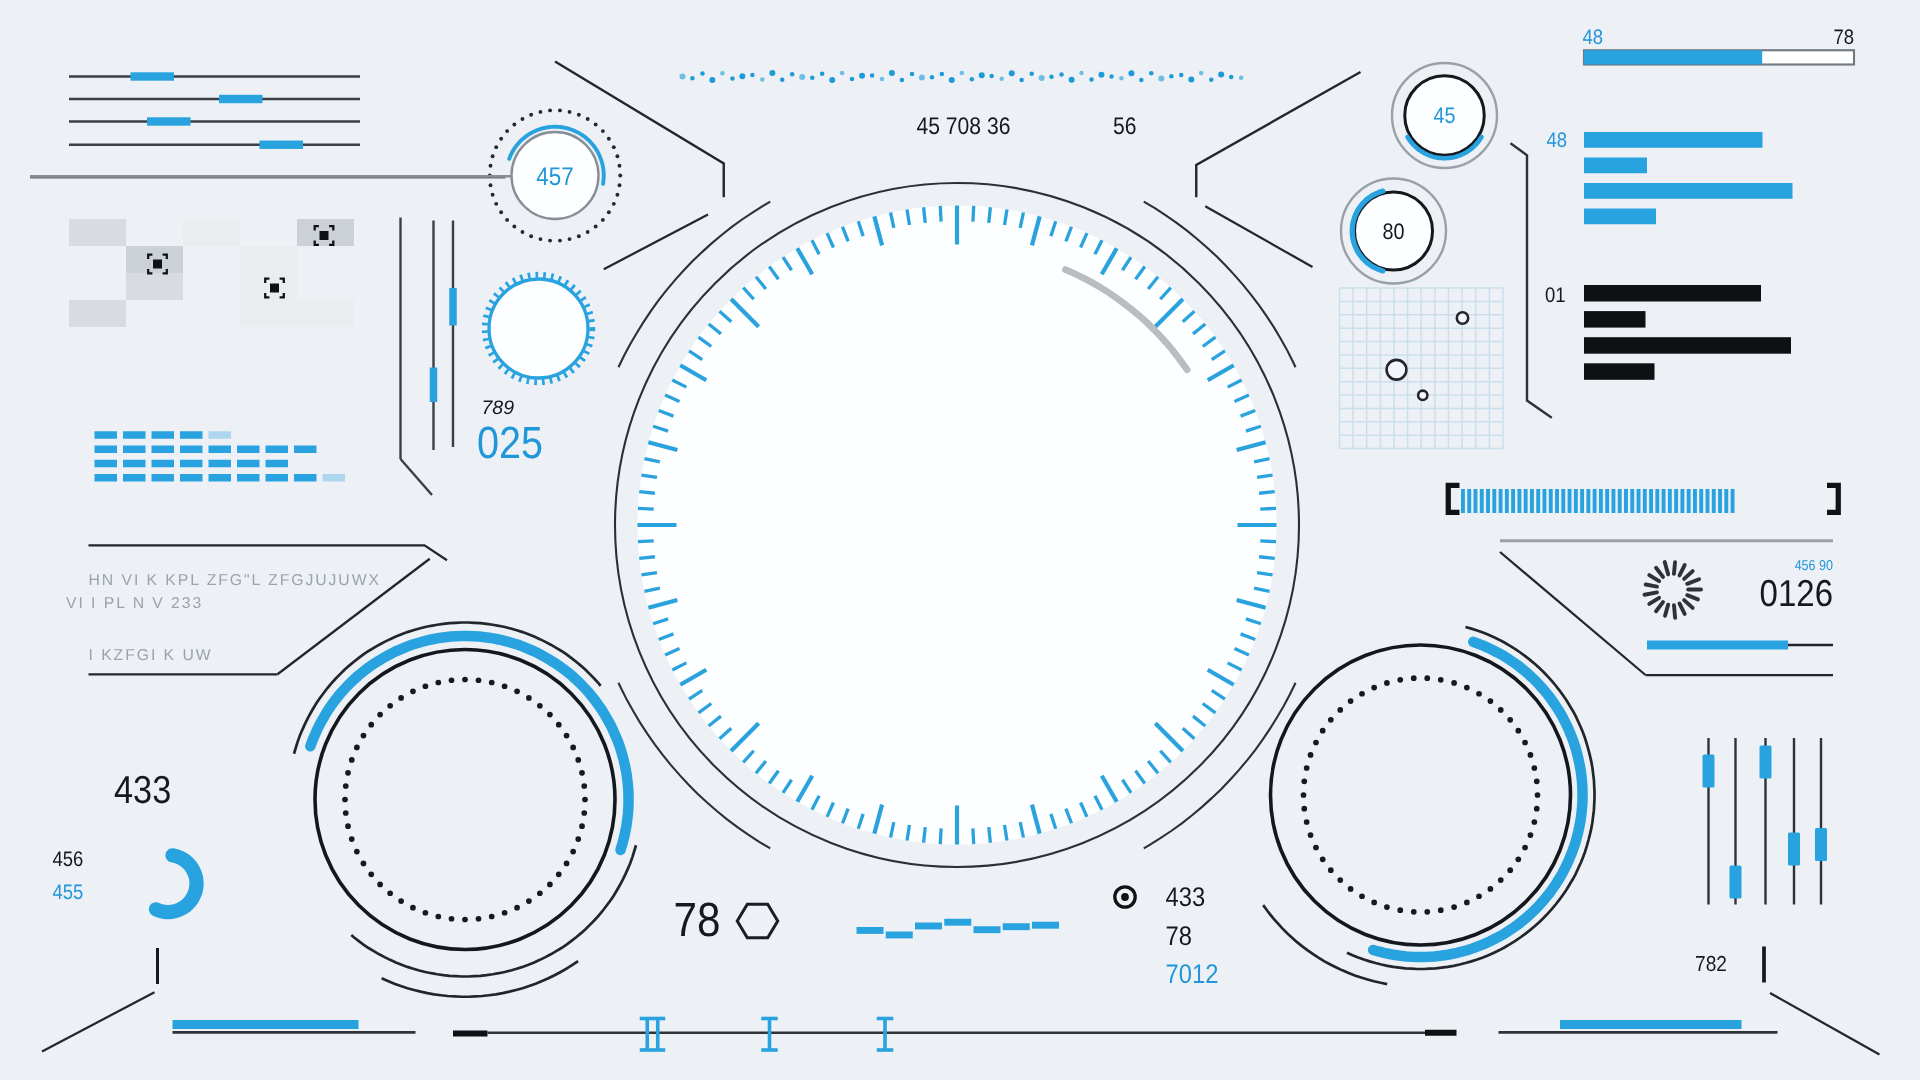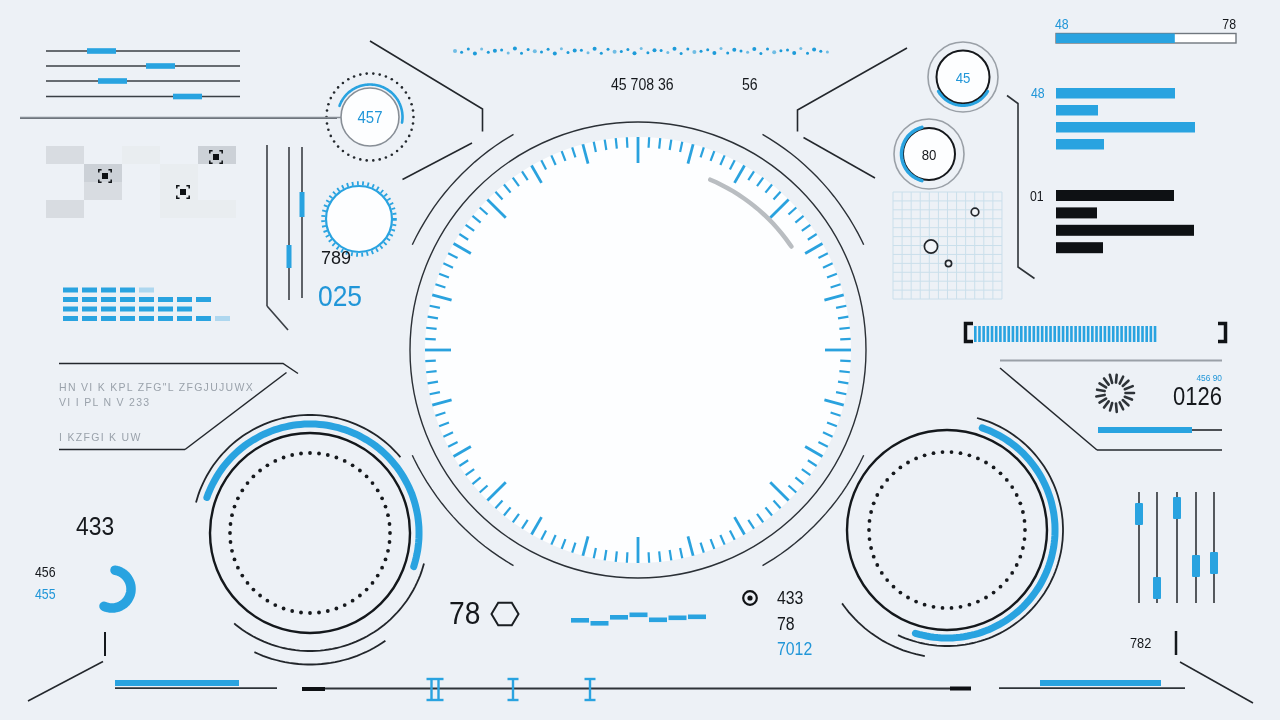--- a/index.html
+++ b/index.html
@@ -674,39 +674,39 @@
           <rect x="1210" y="552" width="8" height="22" rx="1" fill="#29a3e0"></rect>
         </g>
       </g>
     <g id="g-br-marks">
         <line x1="1176" y1="631" x2="1176" y2="655" stroke="#15191d" stroke-width="2.5"></line>
         <line x1="1180" y1="662" x2="1253" y2="703" stroke="#23272c" stroke-width="1.5"></line>
       </g>
   </svg>
 
   <div class="t accent cond" style="left:318px;top:281px;font-size:30px;">025</div>
-  <div class="t" style="left:321px;top:249px;font-size:18px;">789</div>
+  <div class="t" style="left:321px;top:265px;font-size:13px;font-style:italic;">789</div>
   <div class="t accent ctr cond-c" style="left:345px;top:109px;width:50px;font-size:17px;">457</div>
 
   <div class="t cond" style="left:611px;top:77px;font-size:16px;">45 708 36</div>
   <div class="t cond" style="left:742px;top:77px;font-size:16px;">56</div>
 
   <div class="t accent ctr cond-c" style="left:948px;top:70px;width:30px;font-size:15px;">45</div>
   <div class="t ctr cond-c" style="left:914px;top:147px;width:30px;font-size:15px;">80</div>
 
   <div class="t accent cond" style="left:1055px;top:17px;font-size:14px;">48</div>
   <div class="t rgt cond-r" style="left:1206px;top:17px;width:30px;font-size:14px;">78</div>
   <div class="t accent cond" style="left:1031px;top:86px;font-size:14px;">48</div>
   <div class="t cond" style="left:1030px;top:189px;font-size:14px;">01</div>
 
   <div class="t accent rgt cond-r" style="left:1122px;top:373px;width:100px;font-size:9.5px;">456 90</div>
   <div class="t rgt cond-r" style="left:1122px;top:384px;width:100px;font-size:25px;">0126</div>
 
   <div class="t graytxt" style="left:59px;top:382px;font-size:10.5px;letter-spacing:1.3px;">HN VI K KPL ZFG"L ZFGJUJUWX</div>
-  <div class="t graytxt" style="left:59px;top:397px;font-size:10.5px;letter-spacing:1.3px;">VI I PL N V 233</div>
+  <div class="t graytxt" style="left:44px;top:397px;font-size:10.5px;letter-spacing:1.3px;">VI I PL N V 233</div>
   <div class="t graytxt" style="left:59px;top:432px;font-size:10.5px;letter-spacing:1.3px;">I KZFGI K UW</div>
 
   <div class="t cond" style="left:76px;top:513px;font-size:26px;">433</div>
   <div class="t cond" style="left:35px;top:565px;font-size:14px;">456</div>
   <div class="t accent cond" style="left:35px;top:587px;font-size:14px;">455</div>
 
   <div class="t cond" style="left:449px;top:597px;font-size:32px;">78</div>
   <div class="t cond" style="left:777px;top:589px;font-size:18px;">433</div>
   <div class="t cond" style="left:777px;top:615px;font-size:18px;">78</div>
   <div class="t accent cond" style="left:777px;top:640px;font-size:18px;">7012</div>

